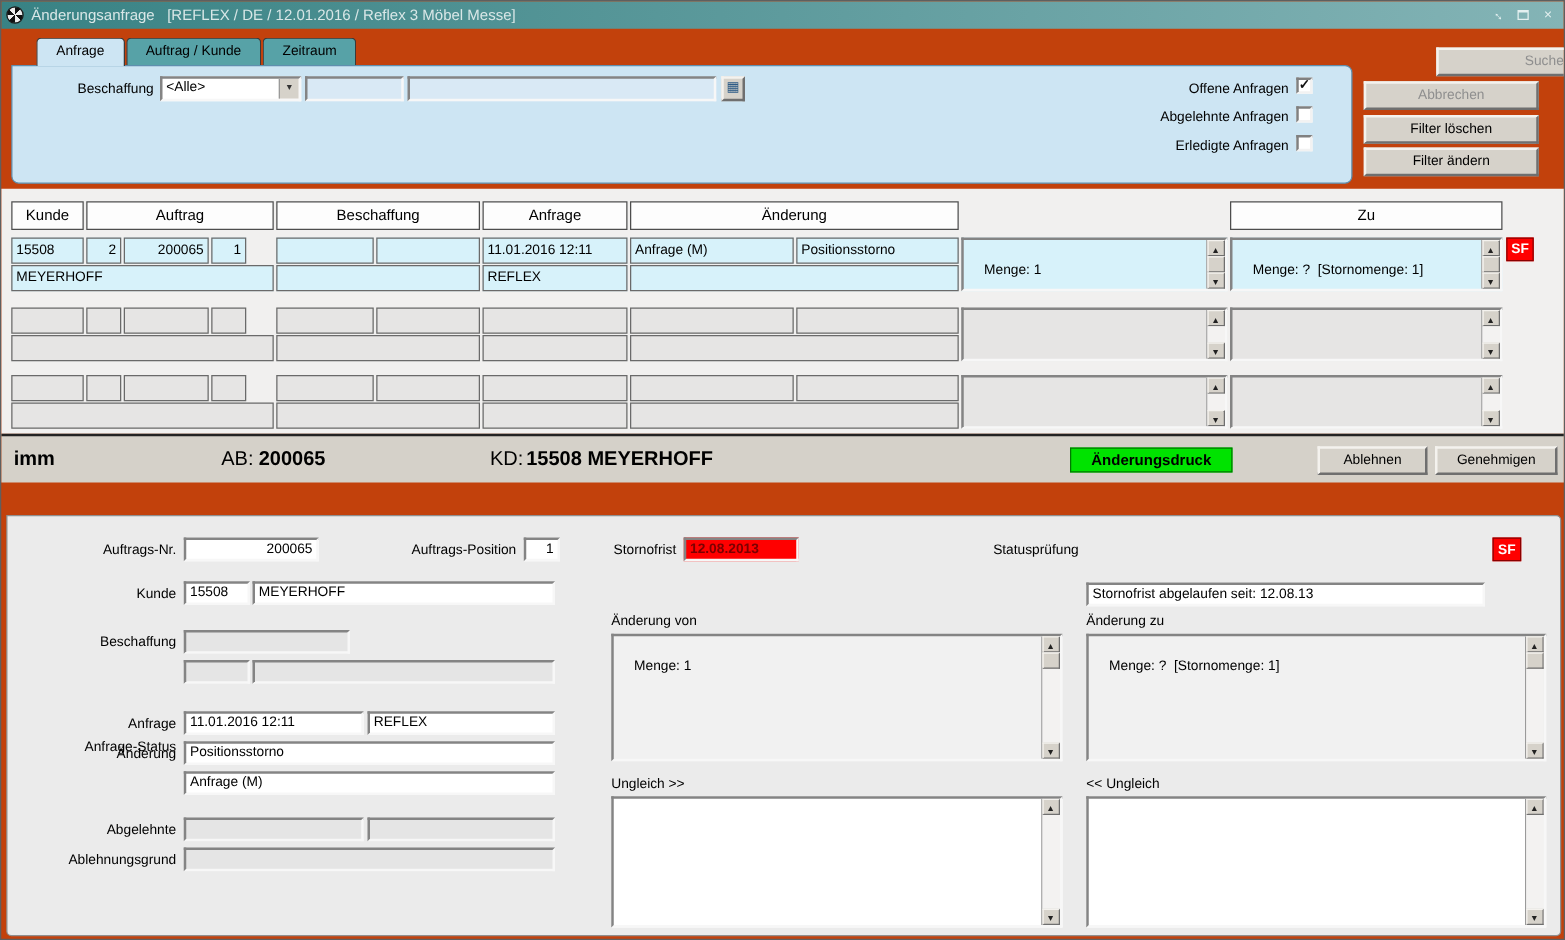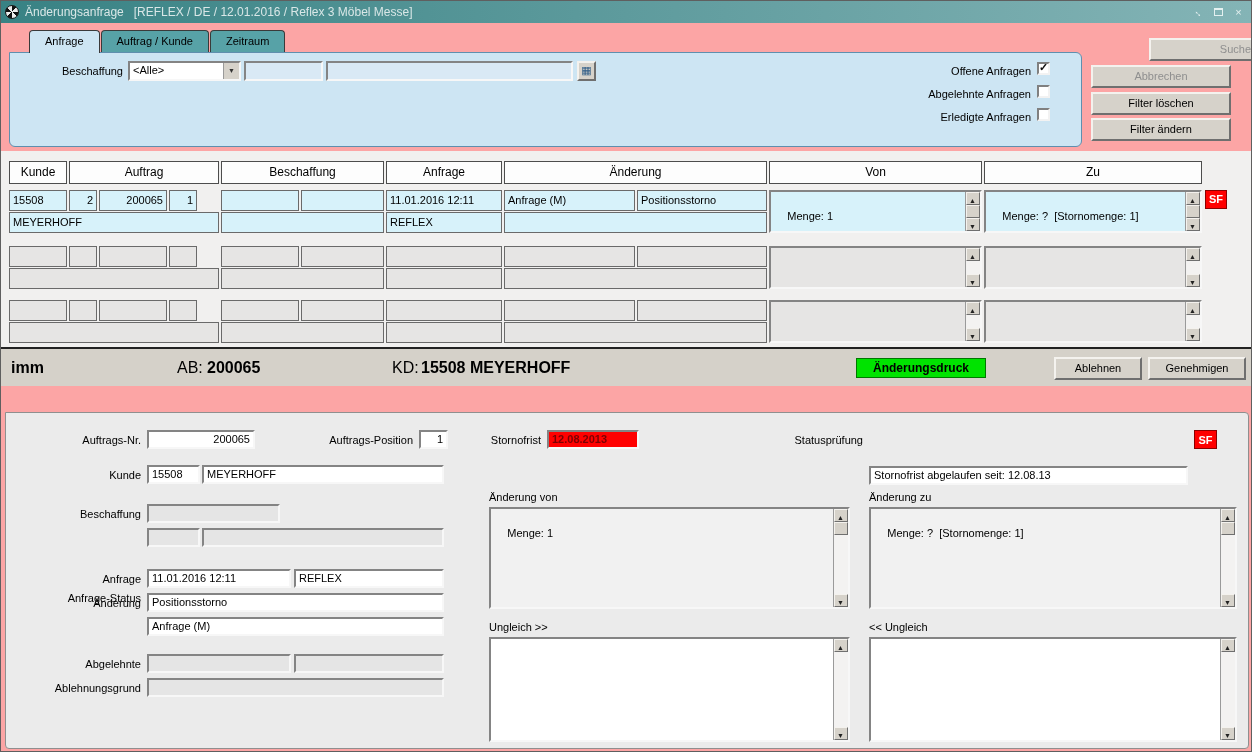--- a/index.html
+++ b/index.html
@@ -1,17 +1,17 @@
 <!DOCTYPE html>
 <html><head>
 <meta charset="utf-8">
 <style>
   * { margin:0; padding:0; box-sizing:border-box; }
   html,body { background:#6b6b6b; }
-  #app { position:relative; width:1252px; height:752px; background:#fca5a5;
+  #app { position:relative; width:1252px; height:752px; background:#c2410c;
          border:1px solid #5f5f5f; overflow:hidden; color:#000;
          font-family:"Liberation Sans", sans-serif; font-size:11px; }
 
   
   #titlebar { position:absolute; left:0; top:0; width:100%; height:22px;
               background:linear-gradient(90deg,#388284,#84b4b6);
               display:flex; align-items:center; padding:0 4px; }
   .app-icon { width:14px; height:14px; margin-right:6px; border-radius:50%;
               border:1px solid #1d1d1d;
               background:conic-gradient(#111 0 40deg,#eee 40deg 90deg,#111 90deg 135deg,#eee 135deg 180deg,#111 180deg 225deg,#eee 225deg 270deg,#111 270deg 315deg,#eee 315deg 360deg); }
@@ -142,21 +142,20 @@
   <div class="btn" style="left:1090px;top:91px;width:140px;height:23px;">Filter löschen</div>
   <div class="btn" style="left:1090px;top:117px;width:140px;height:23px;">Filter ändern</div>
 
   <div id="grid-band"></div>
 
   <div class="ghead" style="left:8px;width:58px;">Kunde</div>
   <div class="ghead" style="left:68px;width:150px;">Auftrag</div>
   <div class="ghead" style="left:220px;width:163px;">Beschaffung</div>
   <div class="ghead" style="left:385px;width:116px;">Anfrage</div>
   <div class="ghead" style="left:503px;width:263px;">Änderung</div>
-  <div class="ghead" style="left:768px;width:213px;">Von</div>
   <div class="ghead" style="left:983px;width:218px;">Zu</div>
 
   <div class="gcell" style="left:8px;top:189px;width:58px;">15508</div>
   <div class="gcell num" style="left:68px;top:189px;width:28px;">2</div>
   <div class="gcell num" style="left:98px;top:189px;width:68px;">200065</div>
   <div class="gcell num" style="left:168px;top:189px;width:28px;">1</div>
   <div class="gcell" style="left:220px;top:189px;width:78px;"></div>
   <div class="gcell" style="left:300px;top:189px;width:83px;"></div>
   <div class="gcell" style="left:385px;top:189px;width:116px;">11.01.2016 12:11</div>
   <div class="gcell" style="left:503px;top:189px;width:131px;">Anfrage (M)</div>

